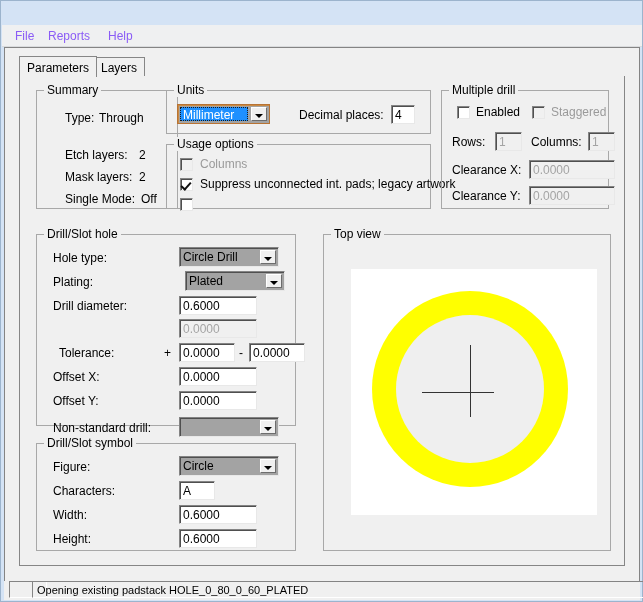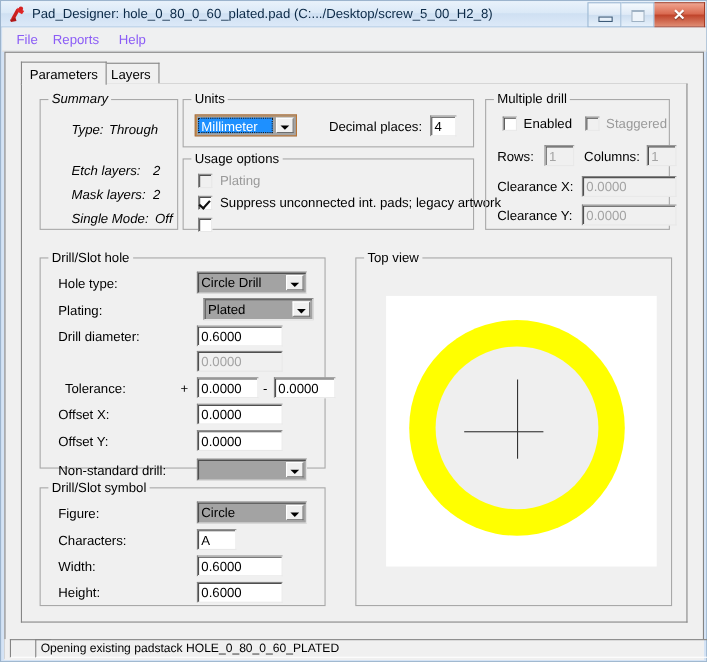--- a/index.html
+++ b/index.html
@@ -284,59 +284,39 @@
     line-height: 14px;
     white-space: nowrap;
     overflow: hidden;
   }
 </style>
 </head>
 <body>
 
 <div class="window">
 
-  <div class="titlebar">
-    <svg class="app-icon" viewBox="0 0 18 18">
-      <path d="M3 13 L8 4 L11 5 L6 14 Z" fill="#cc2020"></path>
-      <path d="M9 3 L15 6 L13 9 L8 6 Z" fill="#e02525"></path>
-      <path d="M2 14 L7 12 L8 15 L3 16 Z" fill="#b01818"></path>
-      <circle cx="12" cy="4" r="2" fill="#d62222"></circle>
-    </svg>
-    <div class="title-text">Pad_Designer: hole_0_80_0_60_plated.pad (C:.../Desktop/screw_5_00_H2_8)</div>
-    <div class="wbtns">
-      <div class="wbtn">
-        <div class="glyph-min"></div>
-      </div>
-      <div class="wbtn">
-        <div class="glyph-max"></div>
-      </div>
-      <div class="wbtn close">
-        <div class="glyph-close">✕</div>
-      </div>
-    </div>
-  </div>
 
   <div class="menubar">
     <div class="menu-item" style="left:8px;">File</div>
     <div class="menu-item" style="left:41px;">Reports</div>
     <div class="menu-item" style="left:101px;">Help</div>
   </div>
 
   <div class="client">
 
     <div class="tabstrip">
       <div class="tab-underline"></div>
       <div class="tab active" style="left:0px;">Parameters</div>
       <div class="tab" style="left:74px;">Layers</div>
       <div class="tab-underline-mask" style="left:1px; width:72px;"></div>
     </div>
 
     <div class="tabpage">
 
-      <div class="group" style="left:16px; top:14px; width:126px; height:119px;font-style:italic;">
+      <div class="group" style="left:16px; top:14px; width:142px; height:119px;">
         <div class="group-title">Summary</div>
         <div class="lbl" style="left:28px; top:20px;">Type:</div>
         <div class="lbl" style="left:62px; top:20px;">Through</div>
         <div class="lbl" style="left:28px; top:57px;">Etch layers:</div>
         <div class="lbl" style="left:102px; top:57px;">2</div>
         <div class="lbl" style="left:28px; top:79px;">Mask layers:</div>
         <div class="lbl" style="left:102px; top:79px;">2</div>
         <div class="lbl" style="left:28px; top:101px;">Single Mode:</div>
         <div class="lbl" style="left:104px; top:101px;">Off</div>
       </div>
@@ -347,21 +327,21 @@
           <div class="cval">Millimeter</div>
           <div class="carrow"></div>
         </div>
         <div class="lbl" style="left:132px; top:17px;">Decimal places:</div>
         <div class="txtfield" style="left:224px; top:14px; width:24px; height:19px;">4</div>
       </div>
 
       <div class="group" style="left:146px; top:68px; width:265px; height:65px;">
         <div class="group-title">Usage options</div>
         <div class="chk dis" style="left:13px; top:13px;"></div>
-        <div class="lbl dis" style="left:33px; top:12px;">Plating</div>
+        <div class="lbl dis" style="left:33px; top:12px;">Columns</div>
         <div class="chk checked" style="left:13px; top:33px;"></div>
         <div class="lbl" style="left:33px; top:32px;">Suppress unconnected int. pads; legacy artwork</div>
         <div class="chk" style="left:13px; top:53px;"></div>
       </div>
 
       <div class="group" style="left:421px; top:14px; width:168px; height:119px;">
         <div class="group-title">Multiple drill</div>
         <div class="chk" style="left:15px; top:15px;"></div>
         <div class="lbl" style="left:34px; top:14px;">Enabled</div>
         <div class="chk dis" style="left:90px; top:15px;"></div>

